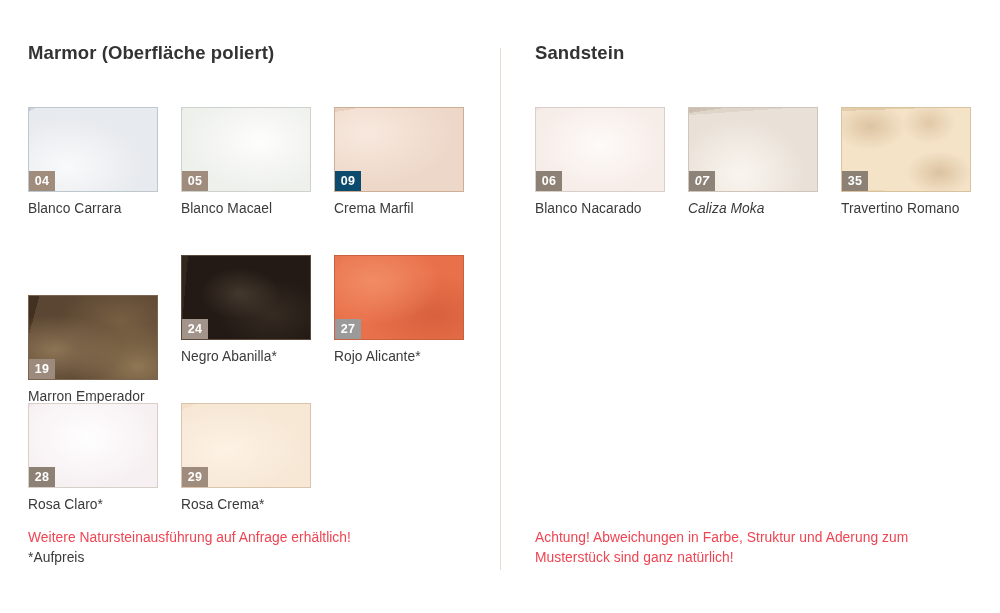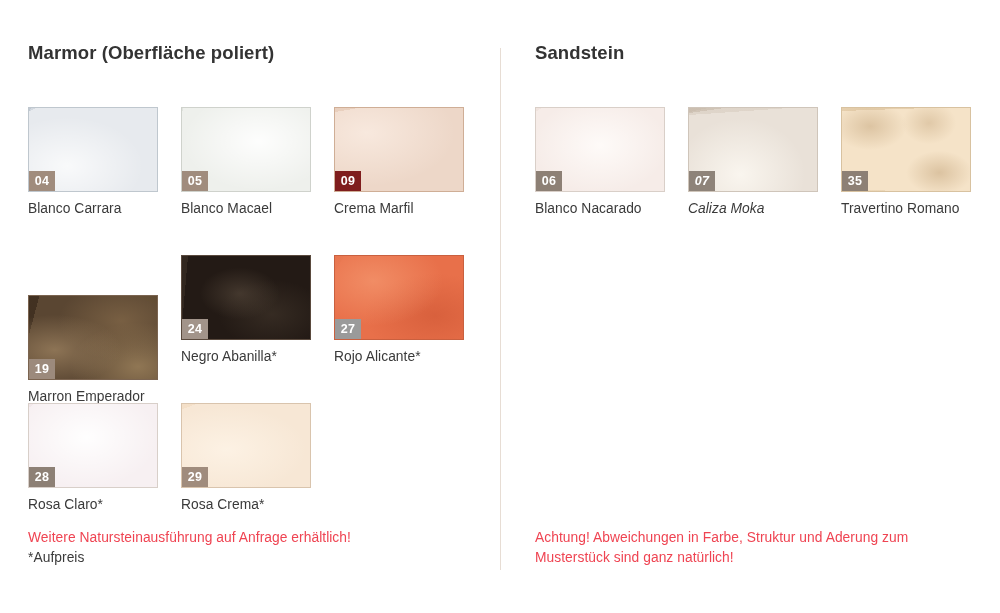--- a/index.html
+++ b/index.html
@@ -74,21 +74,21 @@
         <div class="swatch-cell" style="left: 153px; top: 107px;">
           <div class="swatch" style="border-color: rgb(207, 210, 204);">
             <div class="tex" style="background: linear-gradient(100deg, rgba(200, 204, 198, 0.35) 0px, rgba(200, 204, 198, 0.35) 1px, transparent 1px, transparent 30px), radial-gradient(at 60% 40%, rgba(255, 255, 255, 0.9), transparent 70%), linear-gradient(rgb(238, 240, 236), rgb(238, 240, 236));"></div>
             <div class="badge" style="background: rgb(160, 140, 125);">05</div>
           </div>
           <div class="swatch-label">Blanco Macael</div>
         </div>
         <div class="swatch-cell" style="left: 306px; top: 107px;">
           <div class="swatch" style="border-color: rgb(207, 174, 150);">
             <div class="tex" style="background: linear-gradient(170deg, rgba(214, 176, 150, 0.34) 0px, rgba(214, 176, 150, 0.34) 4px, transparent 4px, transparent 22px), linear-gradient(15deg, rgba(222, 190, 168, 0.3) 0px, rgba(222, 190, 168, 0.3) 3px, transparent 3px, transparent 30px), radial-gradient(at 25% 30%, rgba(255, 244, 236, 0.6), transparent 65%), linear-gradient(rgb(237, 215, 200), rgb(237, 215, 200));"></div>
-            <div class="badge" style="background: #7f1d1d;">09</div>
+            <div class="badge" style="background: #0c4a6e;">09</div>
           </div>
           <div class="swatch-label">Crema Marfil</div>
         </div>
         <div class="swatch-cell" style="left: 0px; top: 255px;">
           <div class="swatch" style="border-color: rgb(123, 100, 80); margin-top: 40px;">
             <div class="tex" style="background: radial-gradient(at 20% 65%, rgba(168, 140, 104, 0.65), transparent 46%), radial-gradient(at 72% 30%, rgba(140, 112, 78, 0.6), transparent 48%), radial-gradient(at 85% 85%, rgba(188, 158, 112, 0.55), transparent 44%), linear-gradient(105deg, rgba(58, 42, 28, 0.75) 0px, rgba(58, 42, 28, 0.75) 10px, transparent 10px, transparent 40px), linear-gradient(200deg, rgba(92, 72, 46, 0.5) 0px, rgba(92, 72, 46, 0.5) 8px, transparent 8px, transparent 36px), linear-gradient(rgb(90, 70, 50), rgb(90, 70, 50));"></div>
             <div class="badge" style="background: rgb(156, 138, 124);">19</div>
           </div>
           <div class="swatch-label">Marron Emperador</div>
         </div>

